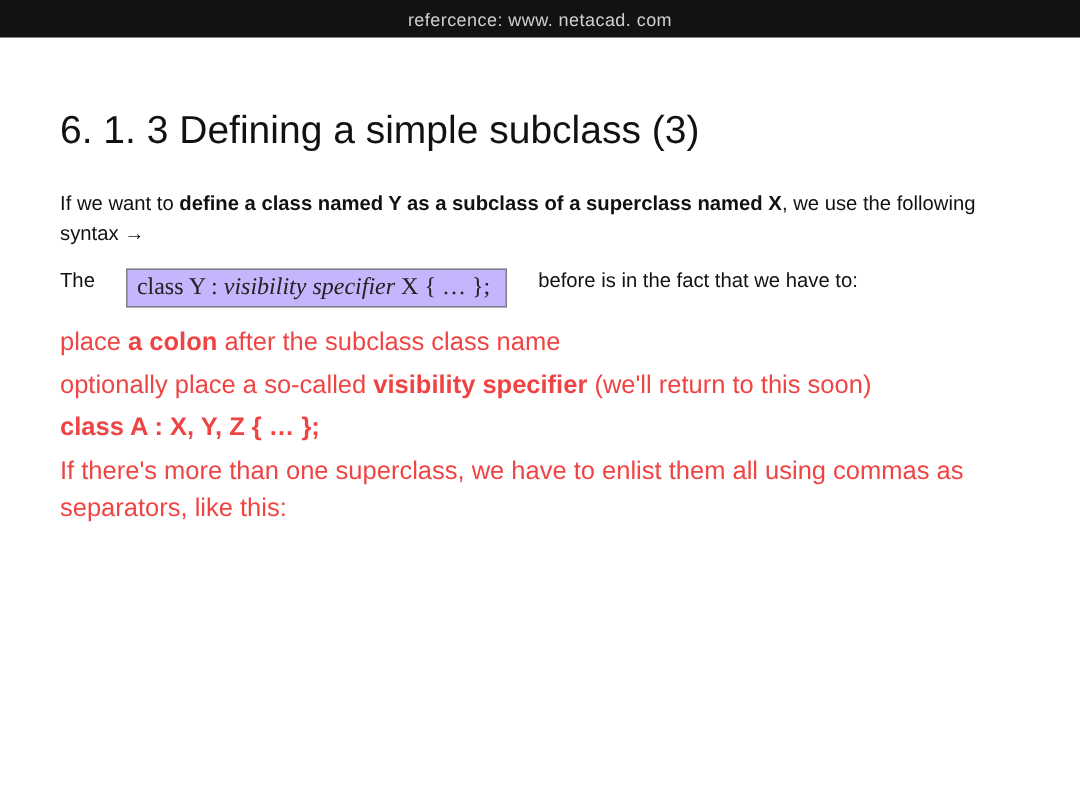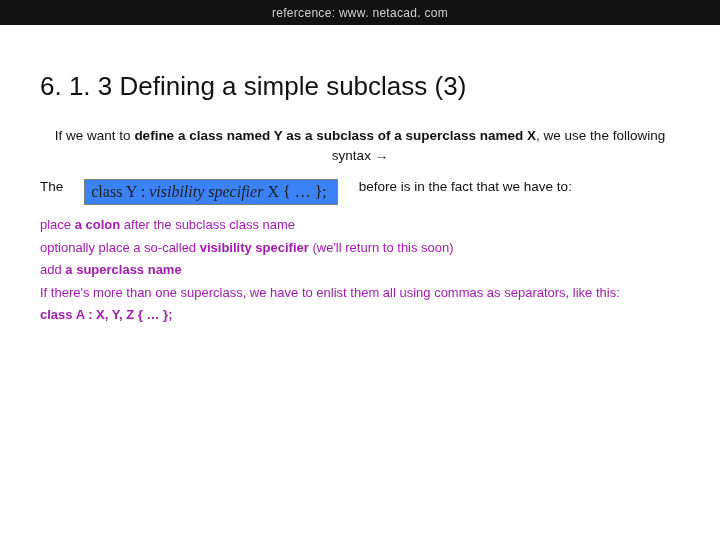--- a/index.html
+++ b/index.html
@@ -21,49 +21,48 @@
     font-size: 26px;
     font-weight: 400;
     color: #111;
     margin-bottom: 24px;
   }
   .para {
     font-size: 13.5px;
     line-height: 1.45;
     color: #111;
     margin-bottom: 14px;
-    text-align: center;
   }
   .para b, .list-item b { font-weight: 700; }
   .codebox-line {
     display: flex;
     align-items: flex-start;
     font-size: 13.5px;
     color: #111;
     margin-bottom: 10px;
   }
   .before-box, .after-box { white-space: nowrap; }
   .codebox {
     display: inline-block;
     border: 1px solid #808080;
-    background: #3b82f6;
+    background: #c4b5fd;
     padding: 3px 10px 3px 6px;
     margin: 0 1px;
     font-family: "Times New Roman", Times, serif;
     font-size: 16px;
     color: #222;
   }
   .codebox .vis { font-style: italic; }
   .list {
     margin-top: 2px;
   }
   .list-item {
-    font-size: 13px;
+    font-size: 17px;
     line-height: 1.5;
-    color: #a21caf;
+    color: #ef4444;
     margin-bottom: 3px;
   }
 </style>
 </head>
 <body>
 
 <div class="page">
   <div class="header-bar">
     <span>refercence: www. netacad. com</span>
   </div>
@@ -84,21 +83,18 @@
     </div>
 
     <div class="list">
       <div class="list-item">
         <span>place </span><b>a colon</b><span> after the subclass class name</span>
       </div>
       <div class="list-item">
         <span>optionally place a so-called </span><b>visibility specifier</b><span> (we'll return to this soon)</span>
       </div>
       <div class="list-item">
-        <span>add </span><b>a superclass name</b>
+        <b>class A : X, Y, Z { … };</b>
       </div>
       <div class="list-item">If there's more than one superclass, we have to enlist them all using commas as separators, like this:</div>
-      <div class="list-item">
-        <b>class A : X, Y, Z { … };</b>
-      </div>
     </div>
   </div>
 </div>
 
 </body></html>

